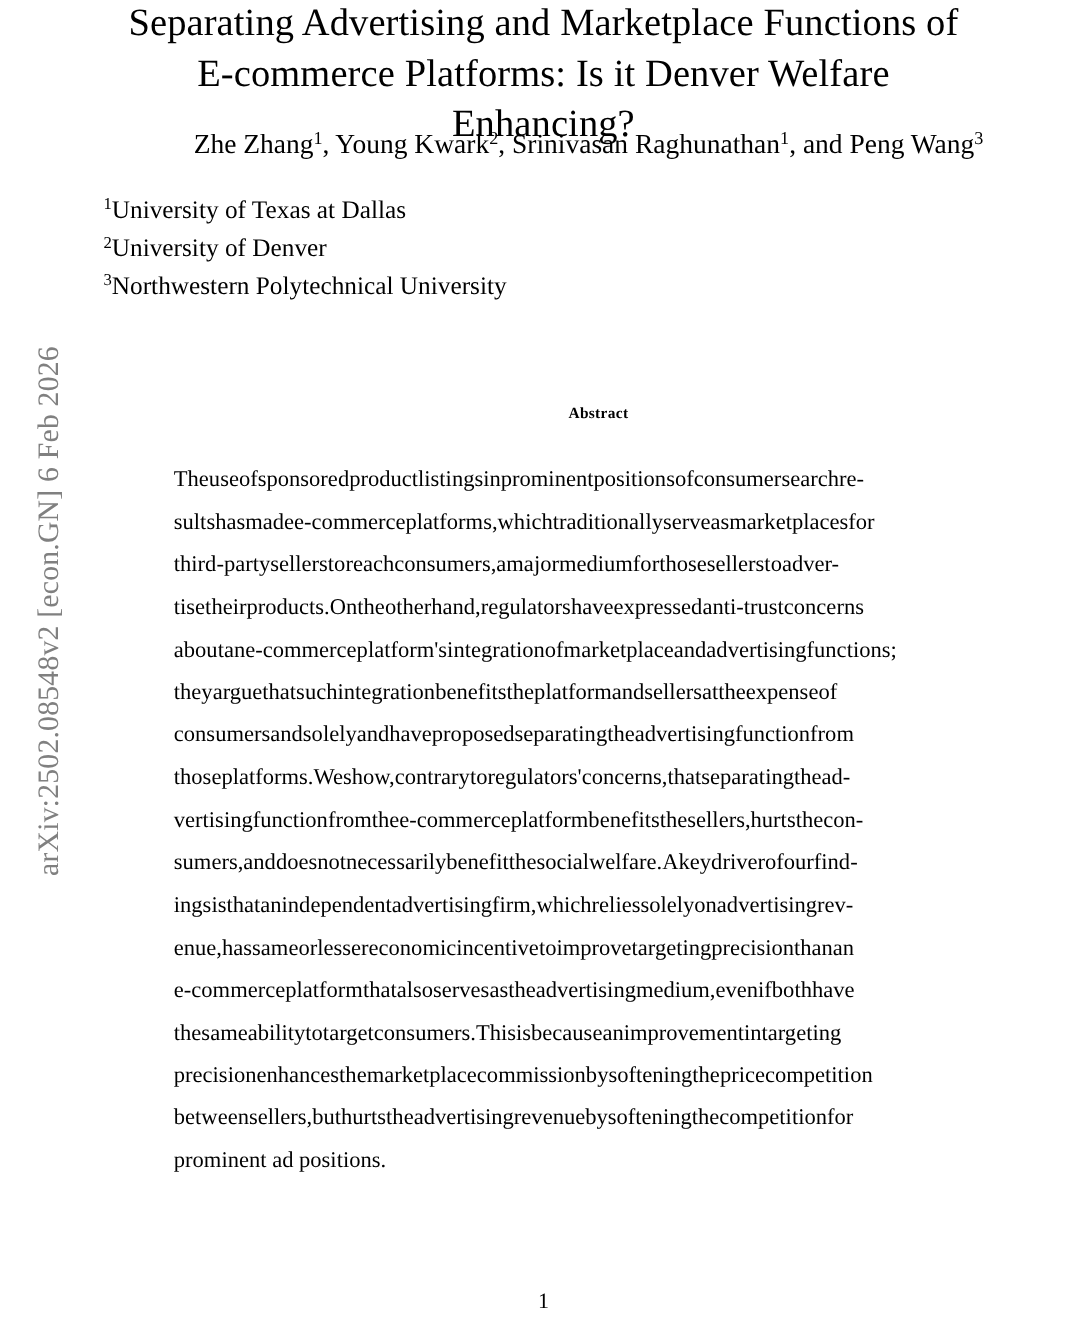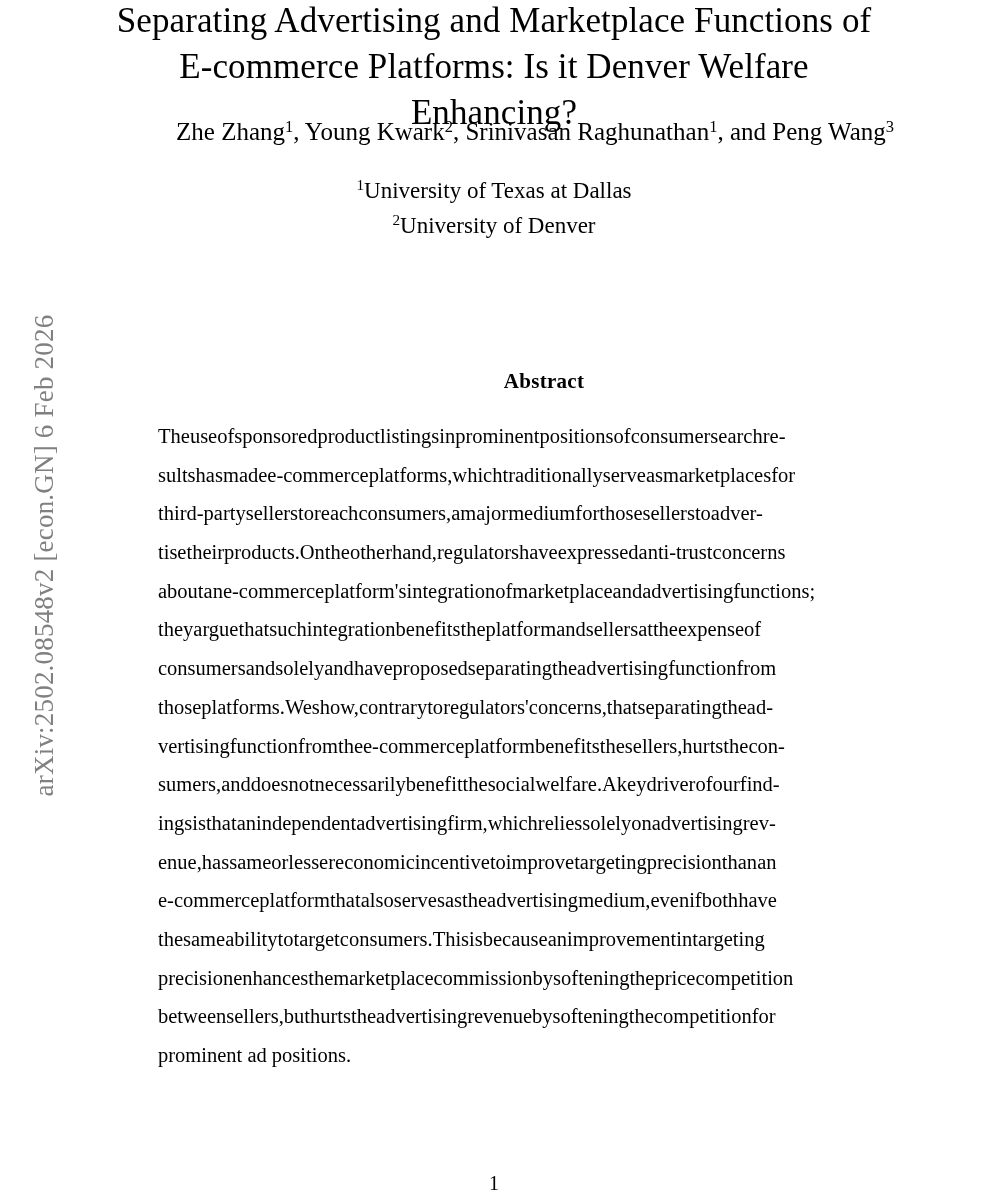--- a/index.html
+++ b/index.html
@@ -62,39 +62,38 @@
     text-align: right;
     font-size: 25px;
     line-height: 32px;
   }
 
   .affiliations {
     position: absolute;
     left: 94px;
     top: 174px;
     width: 800px;
-    text-align: center;
     font-size: 23px;
     line-height: 34.5px;
   }
   .affiliations div { white-space: nowrap; }
 
   sup {
     font-size: 0.66em;
     vertical-align: 0.5em;
     line-height: 0;
   }
 
   .abstract-heading {
     position: absolute;
     left: 158px;
     top: 369px;
     width: 772px;
     text-align: center;
-    font-size: 21px;
+    font-size: 14px;
     font-weight: bold;
     letter-spacing: 0.3px;
   }
 
   .abstract-body {
     position: absolute;
     left: 158px;
     top: 417px;
     width: 773px;
     font-size: 20.5px;
@@ -133,20 +132,21 @@
     <div>E-commerce Platforms: Is it Denver Welfare Enhancing?</div>
   </div>
 
   <div class="authors">
     <span>Zhe Zhang</span><sup>1</sup><span>, </span><span>Young Kwark</span><sup>2</sup><span>, </span><span>Srinivasan Raghunathan</span><sup>1</sup><span>, </span><span>and</span>&nbsp;<span>Peng Wang</span><sup>3</sup>
   </div>
 
   <div class="affiliations">
     <div><sup>1</sup><span>University of Texas at Dallas</span></div>
     <div><sup>2</sup><span>University of Denver</span></div>
+    <div><sup>3</sup><span>Northwestern Polytechnical University</span></div>
   </div>
 
   <div class="abstract-heading">Abstract</div>
 
   <div class="abstract-body" id="abstract-body">
       <div class="ln just">
         <span>The</span>
         <span>use</span>
         <span>of</span>
         <span>sponsored</span>

